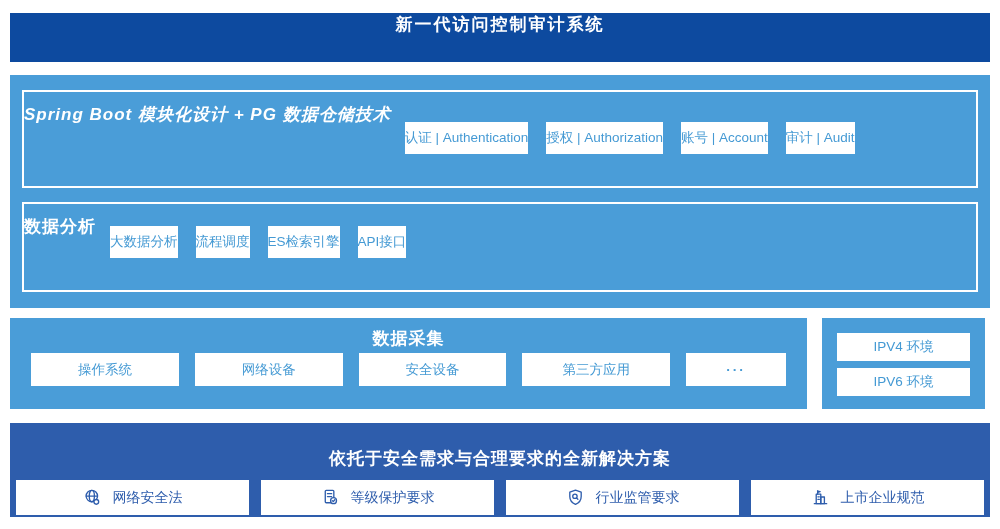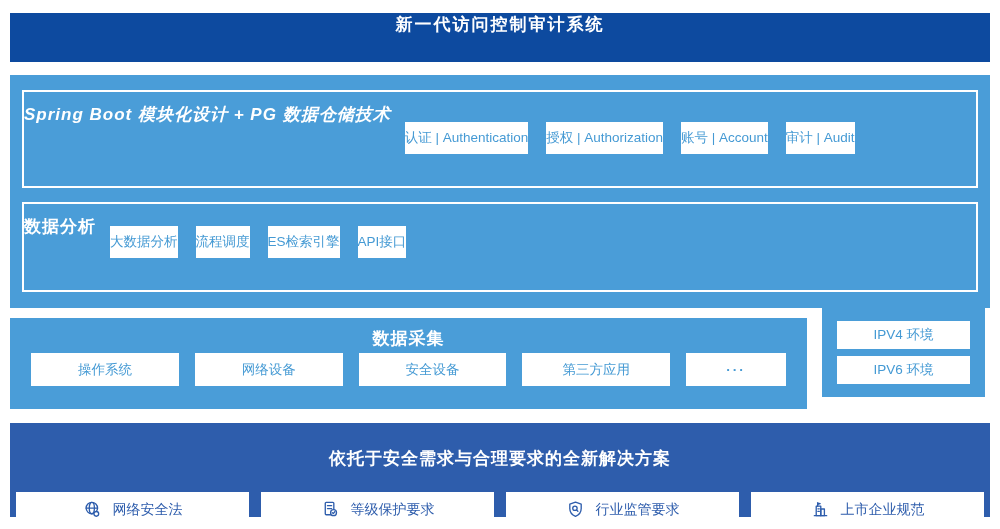--- a/index.html
+++ b/index.html
@@ -24,29 +24,29 @@
   .wbox{background:#ffffff;height:32px;flex:1;display:flex;align-items:center;
         justify-content:center;color:#459ad4;font-size:13.5px;white-space:nowrap;}
 
   
   .collect{position:absolute;left:10px;top:318px;width:797px;height:91px;background:#4a9dd8;}
   .collect .sub-title{padding-top:9px;}
   .collect-row{display:flex;gap:16px;padding:0 21px;margin-top:3px;}
   .collect-row .wbox{height:33px;}
   .collect-row .wbox.dots{flex:0 0 100px;letter-spacing:2px;font-weight:bold;}
 
-  .env{position:absolute;left:822px;top:306px;width:163px;height:91px;background:#4a9dd8;
+  .env{position:absolute;left:822px;top:318px;width:163px;height:91px;background:#4a9dd8;
        display:flex;flex-direction:column;gap:7px;padding:15px;box-sizing:border-box;}
   .env .wbox{flex:0 0 28px;height:28px;}
 
   
   .solution{position:absolute;left:10px;top:423px;width:980px;height:94px;background:#2e5dac;}
   .solution .sol-title{color:#ffffff;font-size:17px;font-weight:bold;text-align:center;
                        padding-top:24px;letter-spacing:1px;}
-  .sol-row{display:flex;gap:12px;padding:0 6px;margin-top:22px;align-items:flex-end;}
+  .sol-row{display:flex;gap:12px;padding:0 6px;margin-top:10px;align-items:flex-end;}
   .sol-box{background:#ffffff;height:35px;flex:1;display:flex;align-items:center;
            justify-content:center;gap:11px;color:#2e5dac;font-size:14px;}
   .sol-box svg{display:block;}
 </style>
 </head>
 <body>
 
 <div class="page">
 
   <div class="header">

